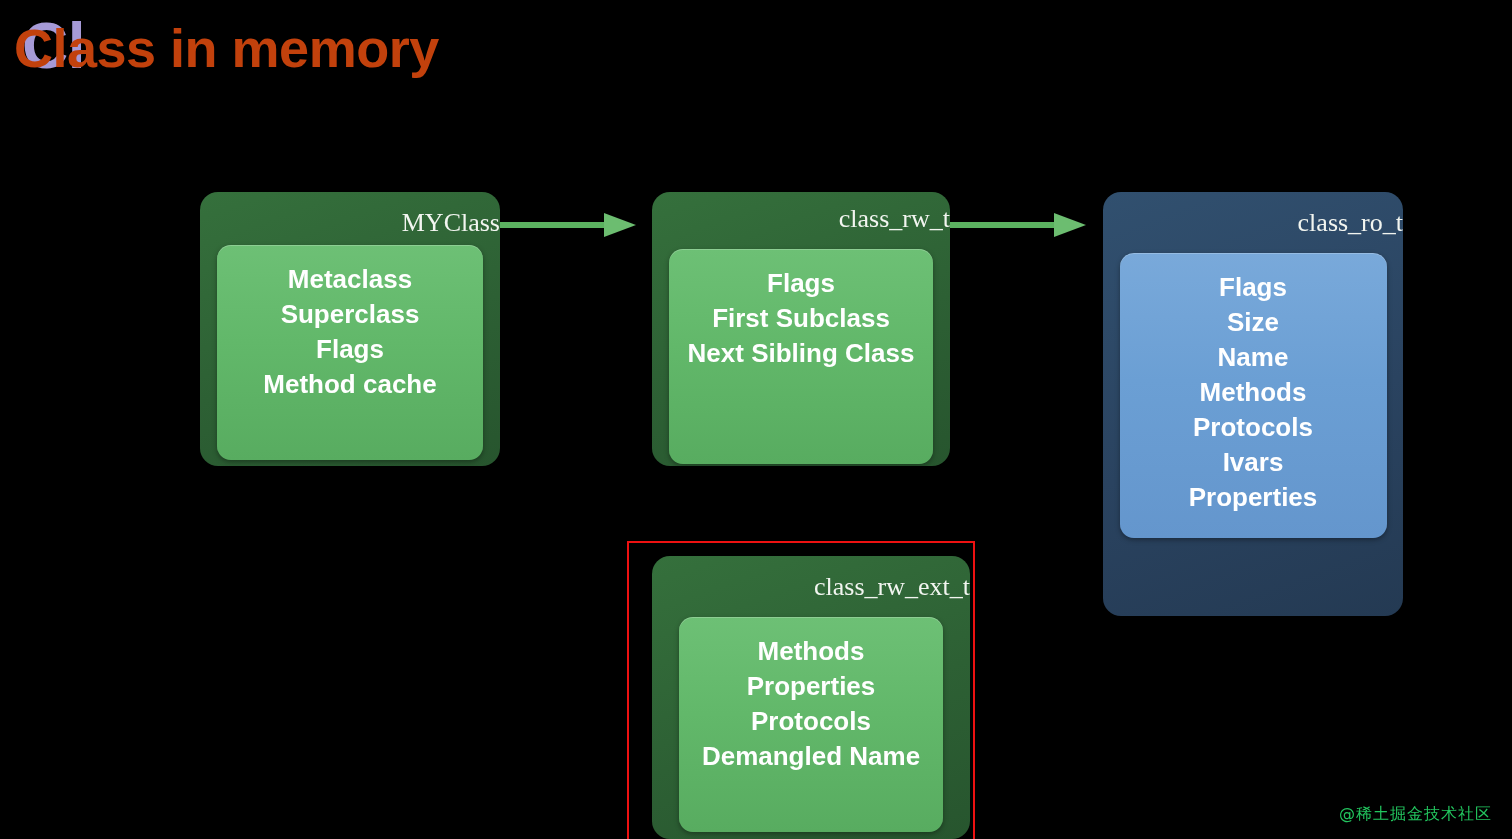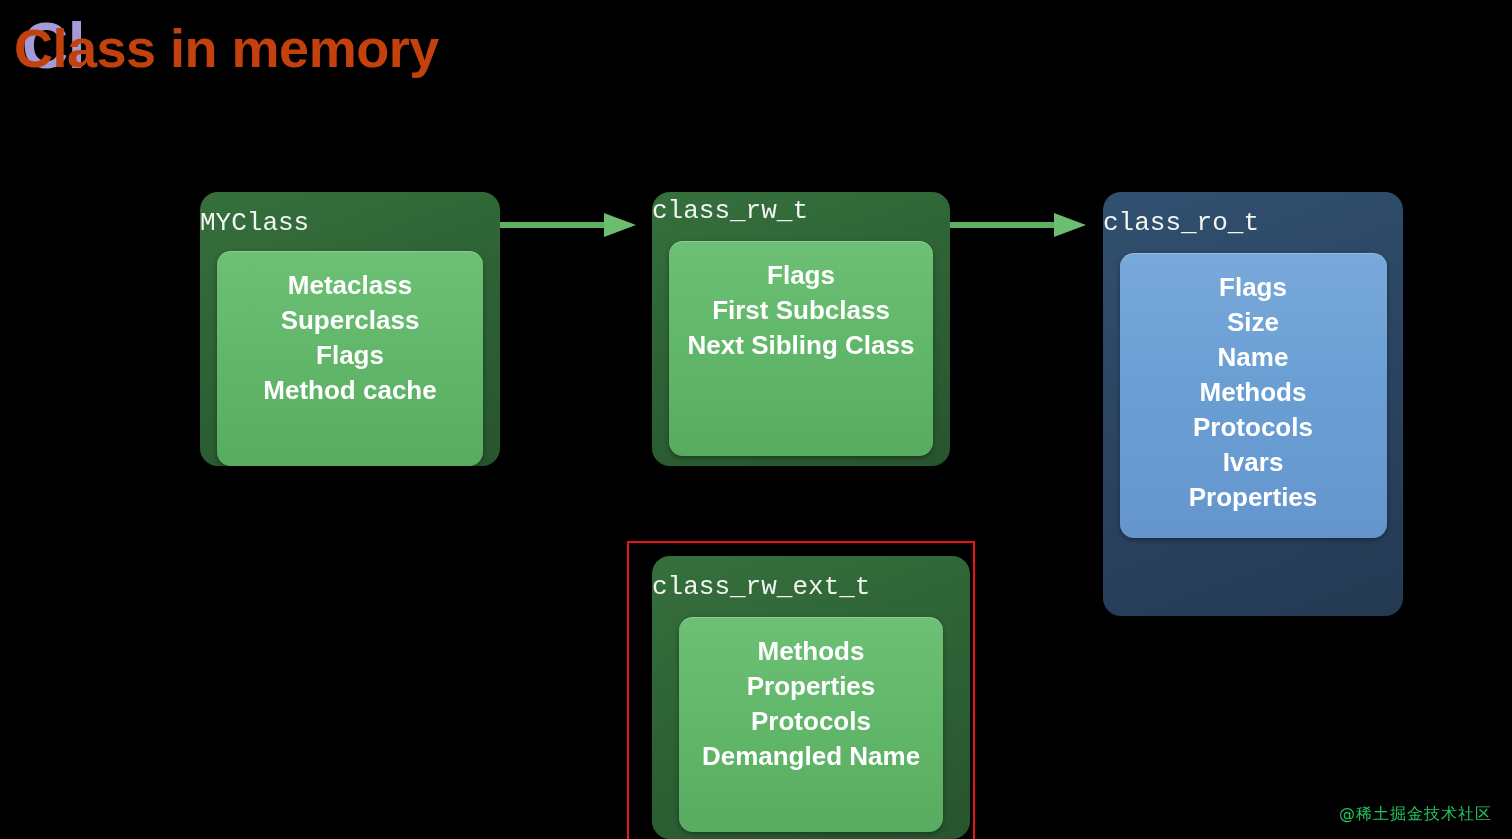--- a/index.html
+++ b/index.html
@@ -58,25 +58,25 @@
     align-items: center;
   }
   .struct-box.green {
     background: linear-gradient(160deg, #35703c 0%, #2d6034 55%, #27552e 100%);
   }
   .struct-box.blue {
     background: linear-gradient(160deg, #31506f 0%, #2a4360 55%, #243a53 100%);
   }
 
   .struct-title {
-    font-family: Liberation Mono, monospace;
+    font-family: Liberation Serif, serif;
     font-size: 26px;
     font-weight: 500;
     color: #f2f5f0;
-    text-align: left;
+    text-align: right;
     width: 100%;
     white-space: nowrap;
   }
 
   .struct-fields {
     border-radius: 14px;
     display: flex;
     flex-direction: column;
     align-items: center;
     width: 100%;
@@ -97,24 +97,24 @@
     color: #ffffff;
     text-align: center;
     line-height: 35px;
     white-space: nowrap;
     width: 100%;
   }
 
   
   #box-myclass        { left: 200px; top: 192px; width: 300px; height: 274px; }
   #box-myclass .struct-title   { margin-top: 16px; }
-  #box-myclass .struct-fields  { margin-top: 13px; width: 266px; padding: 17px 0 58px; }
+  #box-myclass .struct-fields  { margin-top: 7px; width: 266px; padding: 17px 0 58px; }
 
   #box-class-rw-t     { left: 652px; top: 192px; width: 298px; height: 274px; }
-  #box-class-rw-t .struct-title  { margin-top: 4px; }
+  #box-class-rw-t .struct-title  { margin-top: 12px; }
   #box-class-rw-t .struct-fields { margin-top: 15px; width: 264px; padding: 17px 0 93px; }
 
   #box-class-ro-t     { left: 1103px; top: 192px; width: 300px; height: 424px; }
   #box-class-ro-t .struct-title  { margin-top: 16px; }
   #box-class-ro-t .struct-fields { margin-top: 15px; width: 267px; padding: 17px 0 23px; }
 
   #box-class-rw-ext-t { left: 652px; top: 556px; width: 318px; height: 283px; }
   #box-class-rw-ext-t .struct-title  { margin-top: 16px; }
   #box-class-rw-ext-t .struct-fields { margin-top: 15px; width: 264px; padding: 17px 0 58px; }
 

